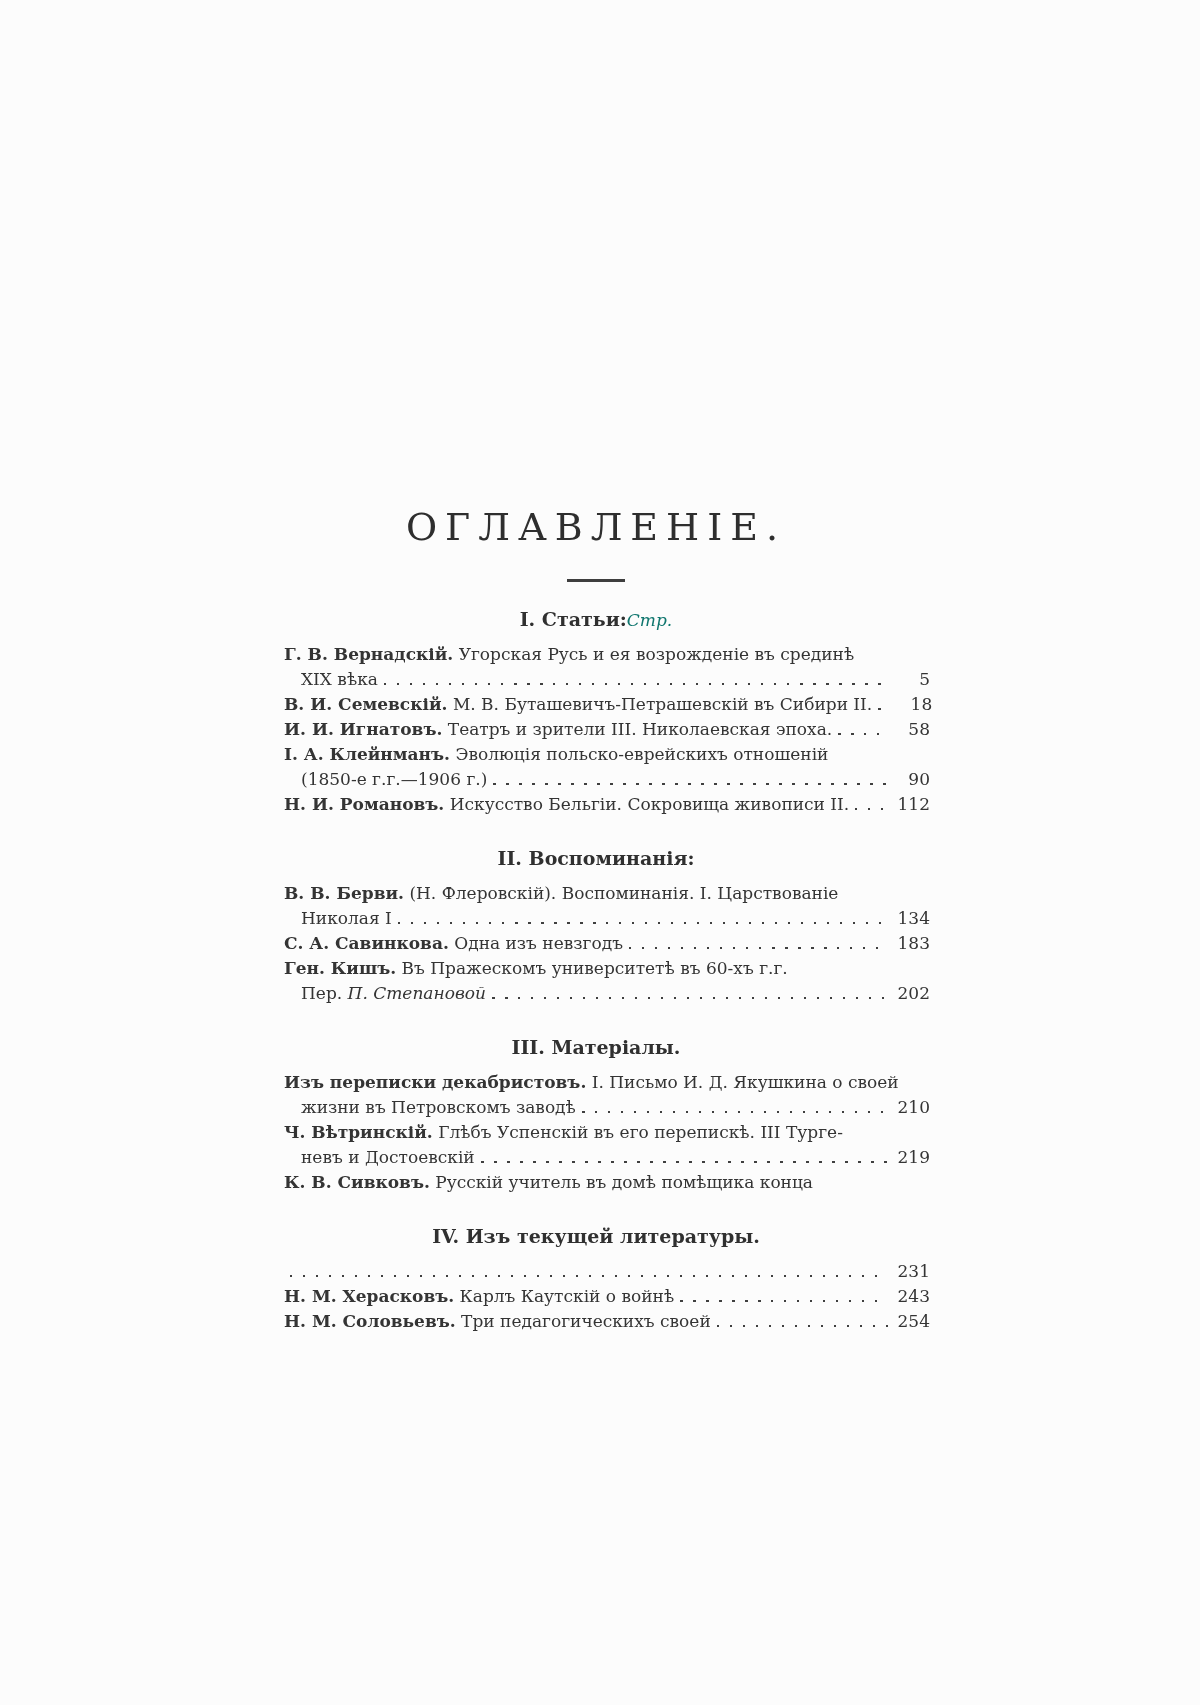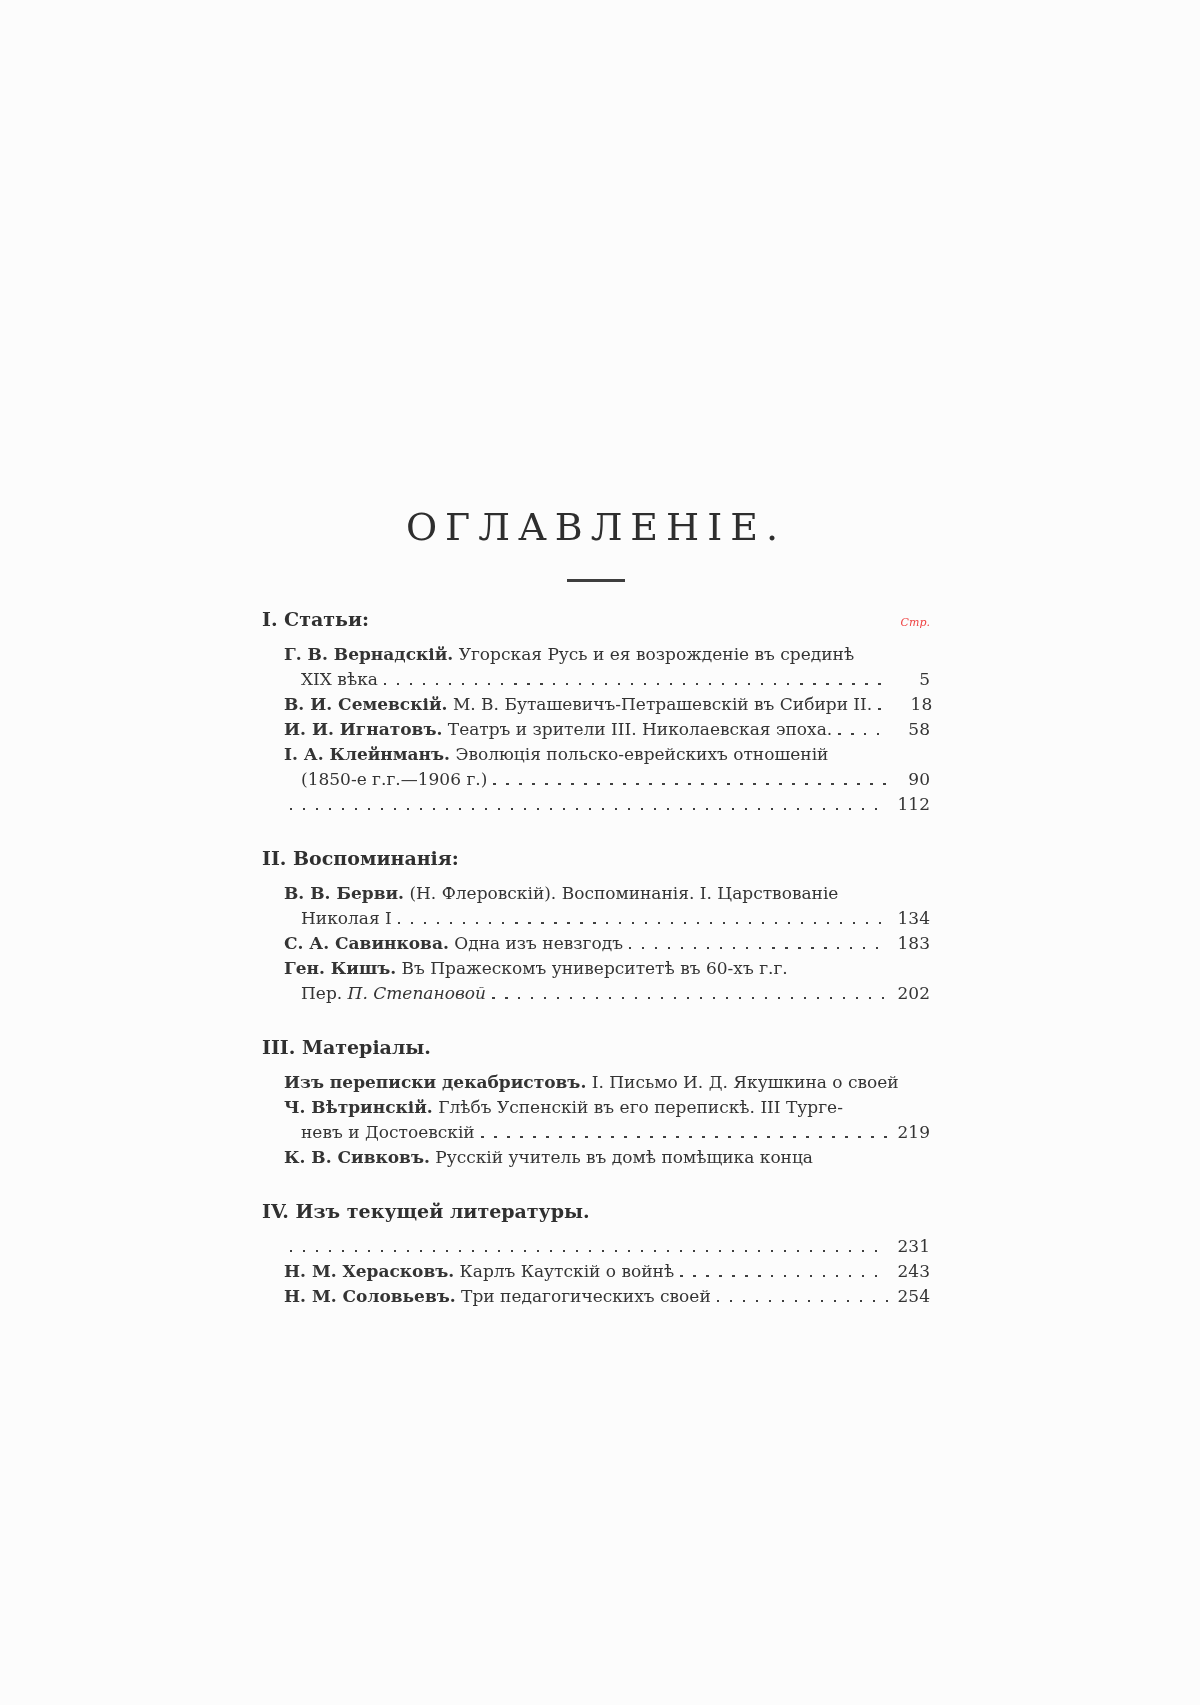--- a/index.html
+++ b/index.html
@@ -34,31 +34,31 @@
   .divider {
     width: 58px;
     border-top: 3px solid #3e3e3e;
     margin: 30px auto 0;
     height: 0;
   }
   .section { margin-top: 30px; }
   .section.first { margin-top: 26px; }
   .section-head {
     display: flex;
-    justify-content: space-between;
+    justify-content: center;
     align-items: baseline;
     font-size: 19px;
     font-weight: bold;
     color: #303030;
   }
   .str-label {
     font-weight: normal;
     font-style: italic;
-    font-size: 11px;
-    color: #ef4444;
+    font-size: 17px;
+    color: #0f766e;
   }
   .entries {
     margin: 12px 0 0 22px;
     font-size: 17px;
     line-height: 25px;
   }
   .line { display: flex; align-items: flex-start; }
   .cont { padding-left: 17px; }
   .txt { white-space: nowrap; }
   .author { font-weight: bold; }
@@ -131,20 +131,21 @@
           </div>
           <div class="line cont">
             <span class="txt">(1850-е г.г.—1906 г.)</span>
             <span class="leader"></span>
             <span class="pagenum">90</span>
           </div>
         </div>
 
         <div class="entry">
           <div class="line">
+            <span class="txt"><b class="author">Н. И. Романовъ.</b> <span>Искусство Бельгіи. Сокровища живописи II.</span></span>
             <span class="leader"></span>
             <span class="pagenum">112</span>
           </div>
         </div>
 
       </div>
     </div>
 
     <div class="section">
       <div class="section-head">
@@ -187,20 +188,25 @@
 
     <div class="section">
       <div class="section-head">
         <span class="heading">III. Матеріалы.</span>
       </div>
       <div class="entries">
 
         <div class="entry">
           <div class="line">
             <span class="txt"><b class="author">Изъ переписки декабристовъ.</b> <span>I. Письмо И. Д. Якушкина о своей</span></span>
+          </div>
+          <div class="line cont">
+            <span class="txt">жизни въ Петровскомъ заводѣ</span>
+            <span class="leader"></span>
+            <span class="pagenum">210</span>
           </div>
         </div>
 
         <div class="entry">
           <div class="line">
             <span class="txt"><b class="author">Ч. Вѣтринскій.</b> <span>Глѣбъ Успенскій въ его перепискѣ. III Турге-</span></span>
           </div>
           <div class="line cont">
             <span class="txt">невъ и Достоевскій</span>
             <span class="leader"></span>

